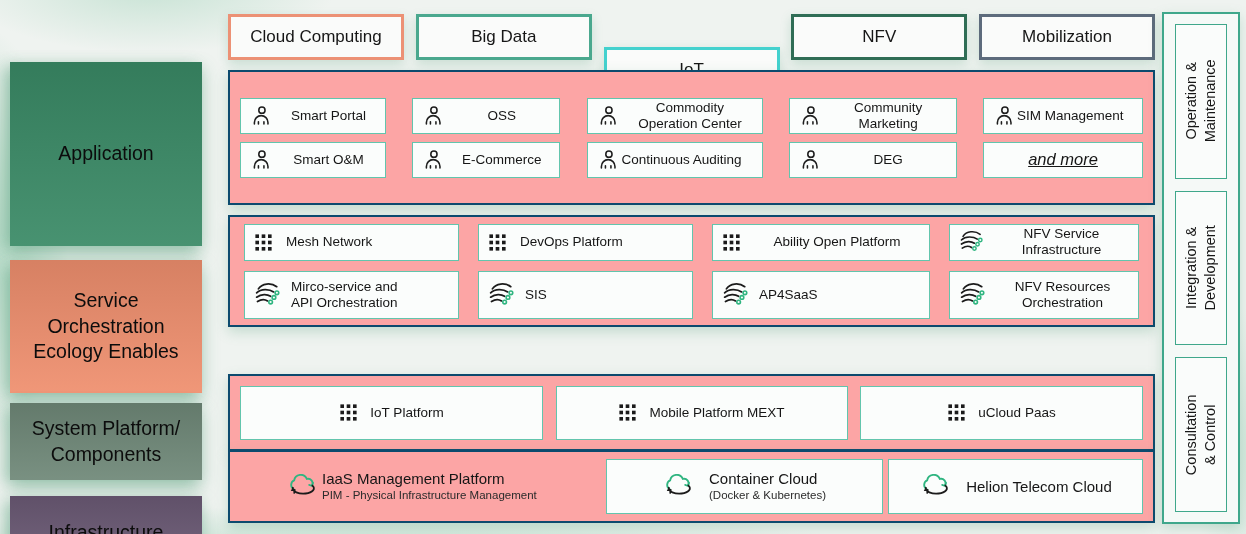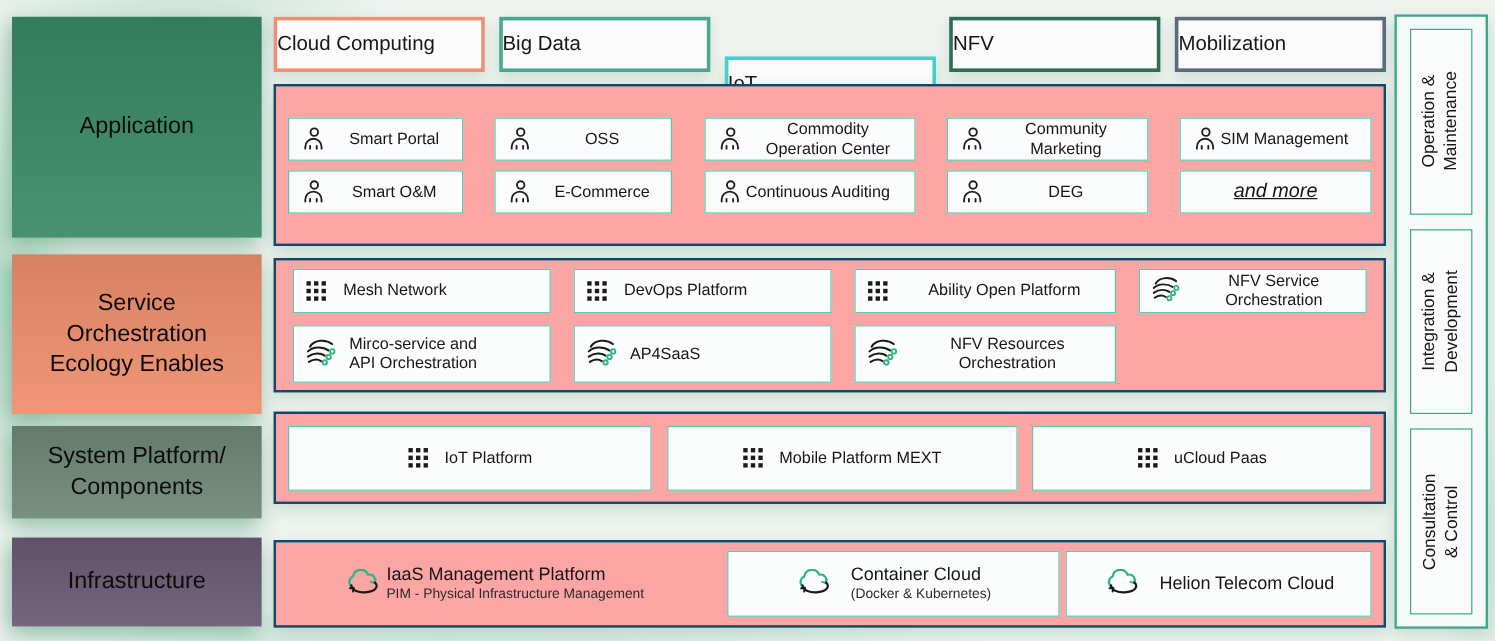--- a/index.html
+++ b/index.html
@@ -9,30 +9,31 @@
     background-color:#eff3f0;
     background-image:
       radial-gradient(130px 300px at -25px 45%, rgba(110,190,150,.50), rgba(110,190,150,0) 72%),
       radial-gradient(700px 70px at 30% 104%, rgba(110,190,150,.38), rgba(110,190,150,0) 72%),
       radial-gradient(260px 90px at 12% -12px, rgba(110,190,150,.30), rgba(110,190,150,0) 72%),
       radial-gradient(90px 200px at 101% 85%, rgba(110,190,150,.25), rgba(110,190,150,0) 75%);
   }
   .abs{position:absolute;}
   
   .side-box{
-    left:10px;width:208px;display:flex;align-items:center;justify-content:center;
+    left:10px;width:192px;display:flex;align-items:center;justify-content:center;
     text-align:center;font-size:19.5px;line-height:1.3;white-space:pre-line;color:#0c0c0c;
     box-shadow:0 7px 16px rgba(70,150,110,.38), -7px 4px 14px rgba(70,150,110,.28);
     background-image:linear-gradient(180deg, rgba(0,0,0,.10), rgba(255,255,255,.07));
+    margin-top:48px;
   }
   
   .tags{left:228px;top:14px;width:927px;height:46px;display:flex;justify-content:space-between;}
   .tag{
     width:176px;height:100%;box-sizing:border-box;border:3px solid #888;
-    background:#fafbfa;display:flex;align-items:center;
+    background:#fafbfa;display:flex;align-items:center;justify-content:center;
     font-size:17px;box-shadow:0 4px 10px rgba(70,150,110,.22);
   }
   
   .panel{
     left:228px;width:927px;box-sizing:border-box;border:2px solid #0c4a6e;background:#fca5a5;
     box-shadow:0 5px 12px rgba(70,150,110,.25);
   }
   .grid{display:grid;justify-content:space-between;align-content:center;height:100%;box-sizing:border-box;}
   .cell{
     box-sizing:border-box;border:1.5px solid #62c5ad;background:#fbfdfc;
@@ -223,46 +224,52 @@
       <svg class="ic" width="19" height="19">
           <use href="#i-grid"></use>
         </svg>
       <span class="lbl lbl-center">Ability Open Platform</span>
     </div>
     <div class="cell">
       <svg class="ic" width="26" height="26">
           <use href="#i-flow"></use>
         </svg>
       <span class="lbl lbl-center">NFV Service
-Orchestration</span>
+Infrastructure</span>
     </div>
     <div class="cell">
       <svg class="ic" width="28" height="28">
           <use href="#i-flow"></use>
         </svg>
       <span class="lbl">Mirco-service and
 API Orchestration</span>
     </div>
     <div class="cell">
       <svg class="ic" width="28" height="28">
           <use href="#i-flow"></use>
         </svg>
+      <span class="lbl">SIS</span>
+    </div>
+    <div class="cell">
+      <svg class="ic" width="28" height="28">
+          <use href="#i-flow"></use>
+        </svg>
       <span class="lbl">AP4SaaS</span>
     </div>
     <div class="cell">
       <svg class="ic" width="28" height="28">
           <use href="#i-flow"></use>
         </svg>
       <span class="lbl lbl-center">NFV Resources
 Orchestration</span>
     </div>
   </div>
 </div>
 
-<div class="abs panel" style="top:343px;height:77px">
+<div class="abs panel" style="top:374px;height:77px">
   <div class="grid" style="grid-template-columns:303px 292px 283px;grid-template-rows:54px;padding:0 10px;">
     <div class="cell cell-center" style="gap:12px">
       <svg class="ic" width="19" height="19">
           <use href="#i-grid"></use>
         </svg>
       <span class="lbl">IoT Platform</span>
     </div>
     <div class="cell cell-center" style="gap:12px">
       <svg class="ic" width="19" height="19">
           <use href="#i-grid"></use>

